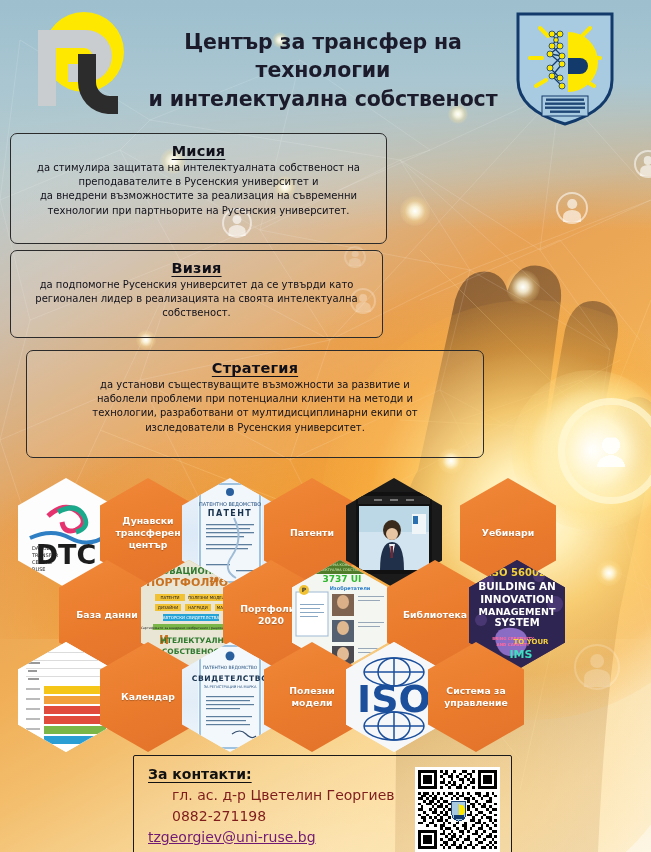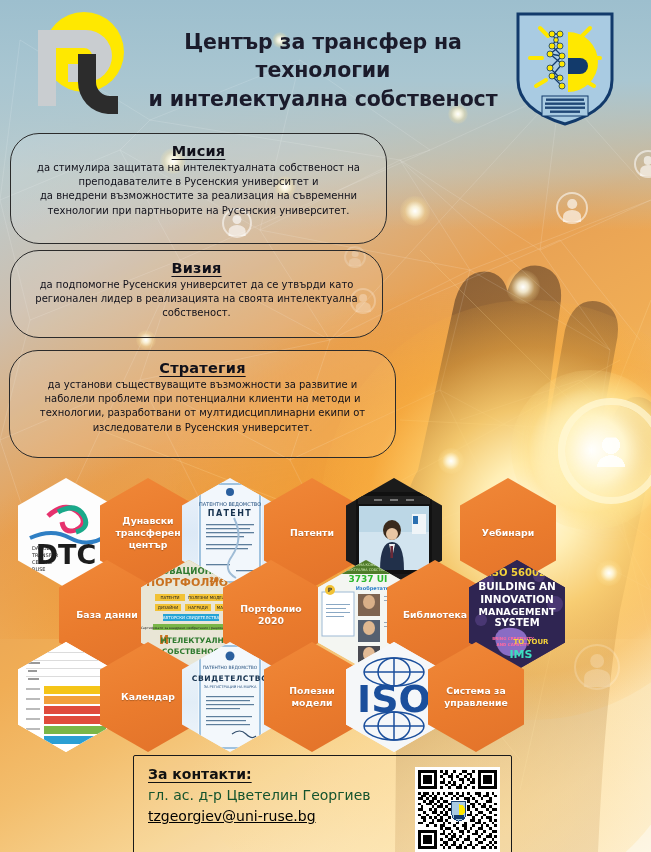--- a/index.html
+++ b/index.html
@@ -75,53 +75,53 @@
     font-weight:bold;font-size:20.5px;line-height:1.38;
     letter-spacing:-.1px;
   }
   .title-block .l2{display:block;}
   .shield{position:absolute;left:512px;top:6px;width:106px;height:122px;}
 
   
   .card{
     position:absolute;
     border:1.6px solid #2b2b2b;
-    border-radius:29px;
+    border-radius:7px;
     background:rgba(255,255,255,.10);
     color:#10101a;
     text-align:center;
     box-sizing:border-box;
   }
   .card .hd{
     font-weight:bold;font-size:14.5px;
     text-decoration:underline;
     text-underline-offset:3px;
     margin:0 0 2px 0;
     letter-spacing:.2px;
   }
   .card .bd{font-size:10px;line-height:1.42;}
   .card .bd span{display:block;}
 
   #card-mission{left:10px;top:133px;width:377px;height:111px;padding:9px 10px 0;}
   #card-vision{left:10px;top:250px;width:373px;height:88px;padding:9px 10px 0;}
-  #card-strategy{left:9px;top:350px;width:387px;height:108px;padding:9px 10px 12px;}
+  #card-strategy{left:26px;top:350px;width:458px;height:108px;padding:9px 10px 12px;}
 
   
   #card-contact{
     left:133px;top:755px;width:379px;height:108px;
     border-radius:2px;border:1.8px solid #1a1a1a;
     background:rgba(255,255,255,.07);
     text-align:left;padding:10px 14px;
   }
   #card-contact .ct-hd{
     font-weight:bold;font-size:14px;color:#111;
     text-decoration:underline;text-underline-offset:3px;margin-bottom:3px;
   }
-  #card-contact .ct-line{font-size:14px;color:#14532d;line-height:1.5;}
-  #card-contact .ct-mail{font-size:14px;color:#000000;text-decoration:underline;line-height:1.5;}
+  #card-contact .ct-line{font-size:14px;color:#7f1d1d;line-height:1.5;margin-left:24px;}
+  #card-contact .ct-mail{font-size:14px;color:#701a75;text-decoration:underline;line-height:1.5;}
   .qr{
     position:absolute;right:11px;top:11px;width:85px;height:85px;
     background:#fff;padding:3px;box-sizing:border-box;
   }
 
   
   .hexwrap{position:absolute;left:0;top:0;width:651px;height:852px;pointer-events:none;}
   .hex{position:absolute;width:96px;height:110px;pointer-events:auto;}
   .hex .shape{
     position:absolute;inset:0;
@@ -451,21 +451,21 @@
           <text x="52" y="94" font-size="7.5" font-weight="bold" fill="#2f7a2f" text-anchor="middle" font-family="DejaVu Sans, sans-serif">СОБСТВЕНОСТ</text>
         </svg>
       </div>
     </div>
 
     <div class="hex" style="left:223px;top:560px;">
       <div class="shape label-hex"></div>
       <div class="cap">Портфолио<br>2020</div>
     </div>
 
-    <div class="hex" style="left:318px;top:560px;text-decoration:underline;">
+    <div class="hex" style="left:292px;top:560px;text-decoration:underline;">
       <div class="thumb t-conf">
         <svg viewBox="0 0 96 110" style="width:100%;height:100%;">
           <rect x="0" y="0" width="96" height="110" fill="#f4f6f2"></rect>
           <rect x="0" y="0" width="96" height="14" fill="#4f7b2a"></rect>
           <text x="48" y="6" font-size="3.4" fill="#d8f0b8" text-anchor="middle" font-family="DejaVu Sans, sans-serif">НАЦИОНАЛНА КОНФЕРЕНЦИЯ</text>
           <text x="48" y="11" font-size="3.4" fill="#d8f0b8" text-anchor="middle" font-family="DejaVu Sans, sans-serif">ИНТЕЛЕКТУАЛНА СОБСТВЕНОСТ</text>
           <text x="50" y="22" font-size="9" font-weight="bold" fill="#2db82d" text-anchor="middle" font-family="DejaVu Sans, sans-serif">3737 UI</text>
           <text x="58" y="30" font-size="5" font-weight="bold" fill="#2b7ec9" text-anchor="middle" font-family="DejaVu Sans, sans-serif">Изобретатели</text>
           <rect x="4" y="32" width="32" height="44" fill="#fff" stroke="#9db9d4"></rect>
           <circle cx="12" cy="30" r="5" fill="#f2c235"></circle>
@@ -611,20 +611,21 @@
 
     <div class="hex" style="left:428px;top:642px;">
       <div class="shape label-hex"></div>
       <div class="cap">Система за<br>управление</div>
     </div>
   </div>
 
   <div class="card" id="card-contact">
     <div class="ct-hd">За контакти:</div>
     <div class="ct-line">гл. ас. д-р Цветелин Георгиев</div>
+    <div class="ct-line">0882-271198</div>
     <div class="ct-mail">tzgeorgiev@uni-ruse.bg</div>
 
     <div class="qr">
       <svg viewBox="0 0 29 29" style="width:100%;height:100%;shape-rendering:crispEdges;">
         <rect width="29" height="29" fill="#fff"></rect>
         <g fill="#000">
           <rect x="0" y="0" width="7" height="1"></rect>
             <rect x="0" y="6" width="7" height="1"></rect>
           <rect x="0" y="0" width="1" height="7"></rect>
             <rect x="6" y="0" width="1" height="7"></rect>

